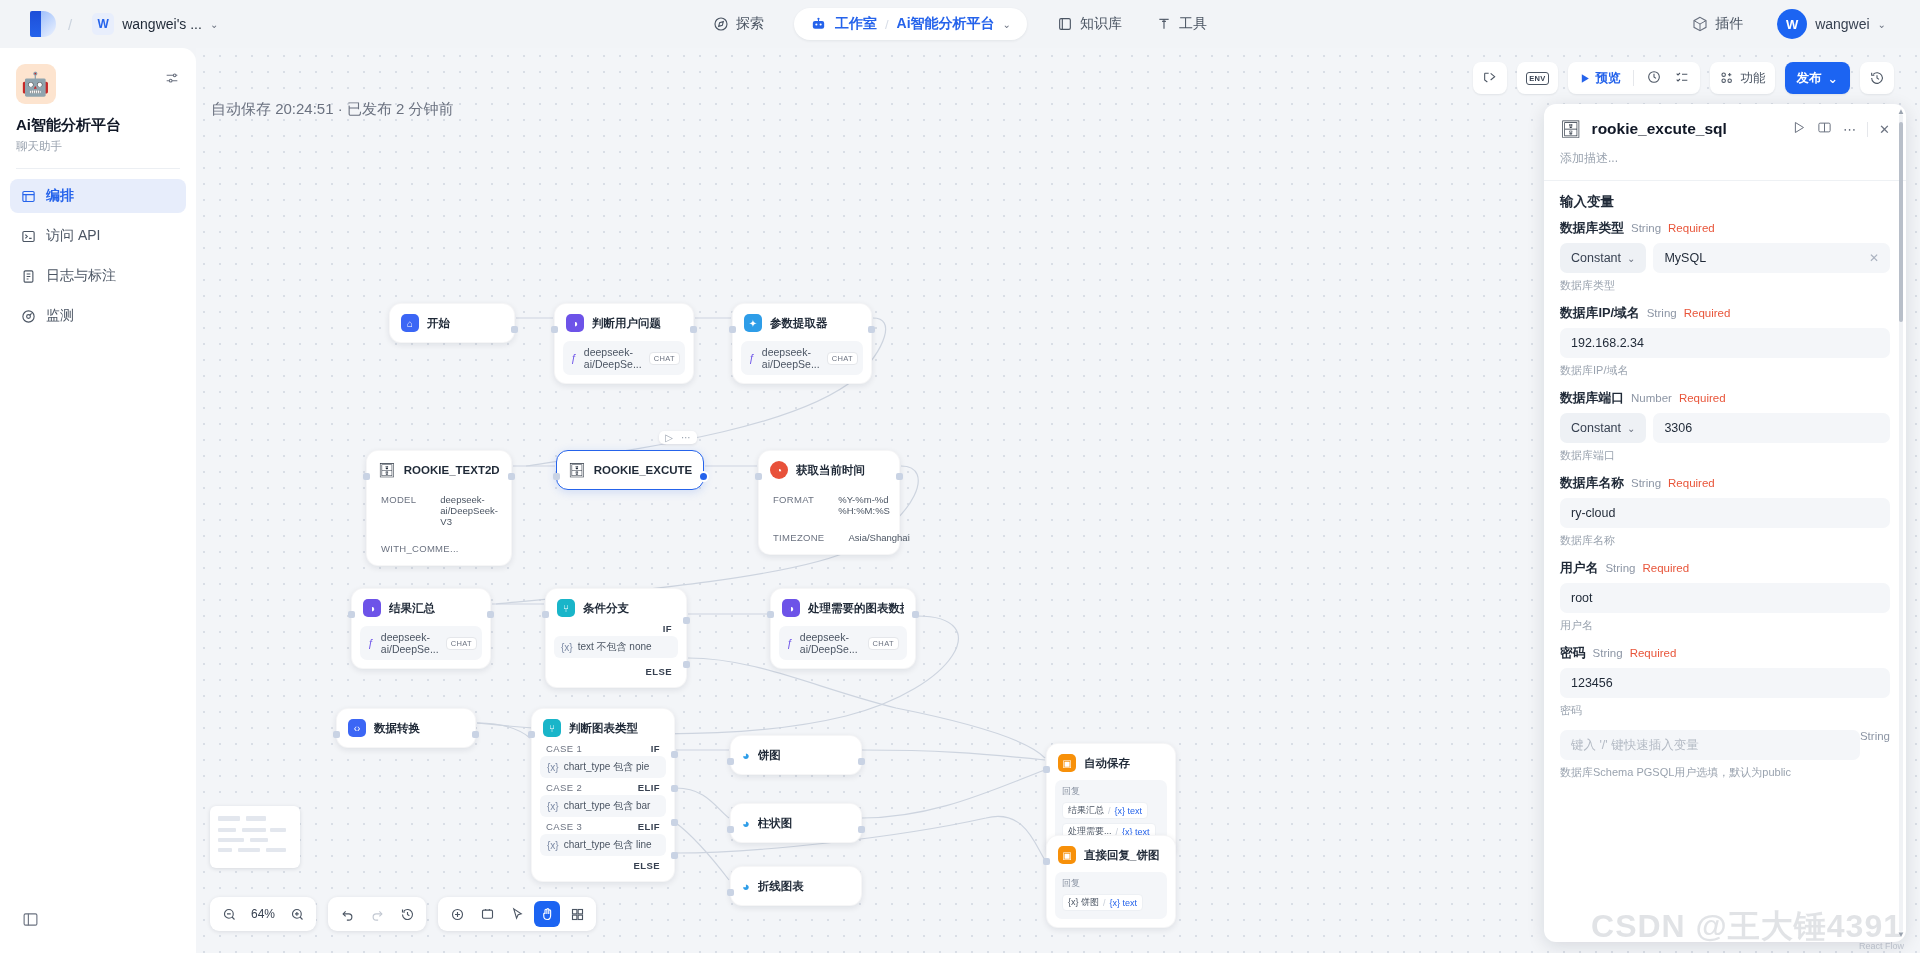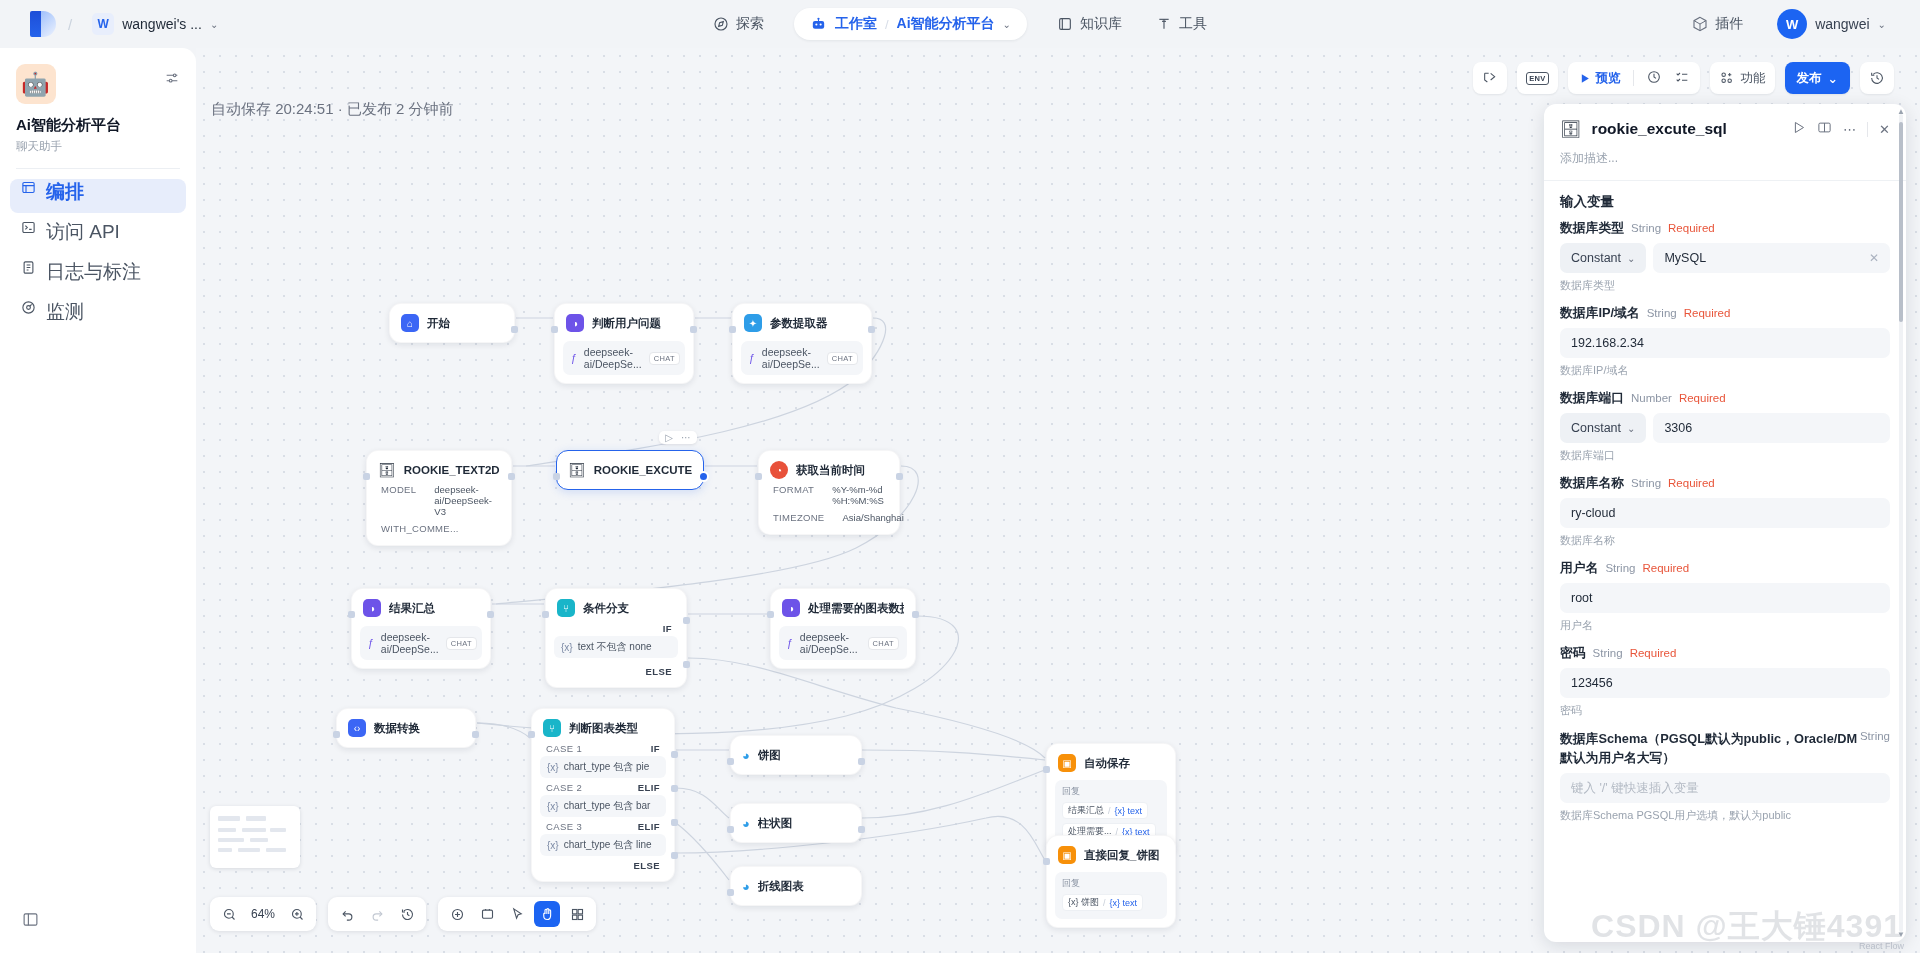--- a/index.html
+++ b/index.html
@@ -71,22 +71,22 @@
     display:flex;align-items:center;justify-content:center;font-size:23px;line-height:1;
   }
   .sb-more{
     position:absolute;right:16px;top:22px;color:#6b7280;font-size:13px;letter-spacing:-1px;
   }
   .sb-title{ margin-top:12px;font-size:15px;font-weight:700;color:#111827;}
   .sb-sub{ margin-top:4px;font-size:11.5px;color:#9aa3af;}
   .sb-div{ margin:14px 16px 0 16px;height:1px;background:#eceff3;}
   .sb-nav{ padding:10px 10px 0 10px;}
   .sb-item{
-    display:flex;align-items:flex-start;gap:10px;height:34px;padding:0 10px;
-    border-radius:8px;color:#4b5563;font-size:19px;margin-bottom:6px;cursor:pointer;
+    display:flex;align-items:center;gap:10px;height:34px;padding:0 10px;
+    border-radius:8px;color:#4b5563;font-size:14px;margin-bottom:6px;cursor:pointer;
   }
   .sb-item.active{ background:#e7edfb;color:#2563eb;font-weight:600;}
   .sb-ic{ width:16px;height:16px;display:flex;align-items:center;justify-content:center;}
   .sb-bottom{
     position:absolute;left:22px;bottom:22px;color:#6b7280;
   }
 
   
   .canvas{
     position:absolute;left:196px;top:48px;width:1724px;height:905px;
@@ -129,21 +129,21 @@
   }
   .n-title{ font-size:11.5px;font-weight:700;color:#1f2937;white-space:nowrap;overflow:hidden;}
   .n-row{
     margin-top:7px;background:#f4f6f9;border-radius:7px;padding:5px 8px;
     display:flex;align-items:center;gap:7px;font-size:10.5px;color:#4b5563;
   }
   .n-row .tag{
     margin-left:auto;background:#fff;border:1px solid #e5e7eb;border-radius:4px;
     font-size:7.5px;color:#6b7280;padding:1px 4px;letter-spacing:.4px;
   }
-  .kv{ display:flex;gap:18px;font-size:9.5px;color:#6b7280;padding:3px 6px;}
+  .kv{ display:flex;gap:24px;font-size:9.5px;color:#6b7280;padding:3px 6px;margin-top:10px;}
   .kv .k{letter-spacing:.3px;}
   .kv .v{margin-left:auto;color:#4b5563;}
   .case-line{ display:flex;align-items:center;font-size:9.5px;color:#6b7280;padding:4px 6px 2px 6px;letter-spacing:.4px;}
   .case-line .r{margin-left:auto;font-weight:700;color:#374151;}
   .cond{
     background:#f4f6f9;border-radius:6px;padding:4px 7px;font-size:10px;color:#4b5563;
     display:flex;gap:5px;align-items:center;
   }
   .cond .vx{color:#7c8aa5;}
   .reply-box{ margin-top:6px;background:#f4f6f9;border-radius:7px;padding:5px 7px;}
@@ -868,21 +868,20 @@
       <span class="f-type">String</span>
       <span class="f-req">Required</span>
     </div>
     <div class="f-input">
       <span>123456</span>
     </div>
     <div class="f-hint">密码</div>
 
     <div class="f-label wrapfix">
       <span class="f-type">String</span>
-      <span class="f-name">数据库Schema（PGSQL默认为public，Oracle/DM默认为用户名大写）</span>
     </div>
     <div class="f-input" style="margin-top:6px;">
       <span class="f-place">键入 '/' 键快速插入变量</span>
     </div>
     <div class="f-hint">数据库Schema PGSQL用户选填，默认为public</div>
   </div>
 
   <div class="p-scrolltrack"></div>
   <div class="p-scroll"></div>
   <div class="p-arrowup">▲</div>

